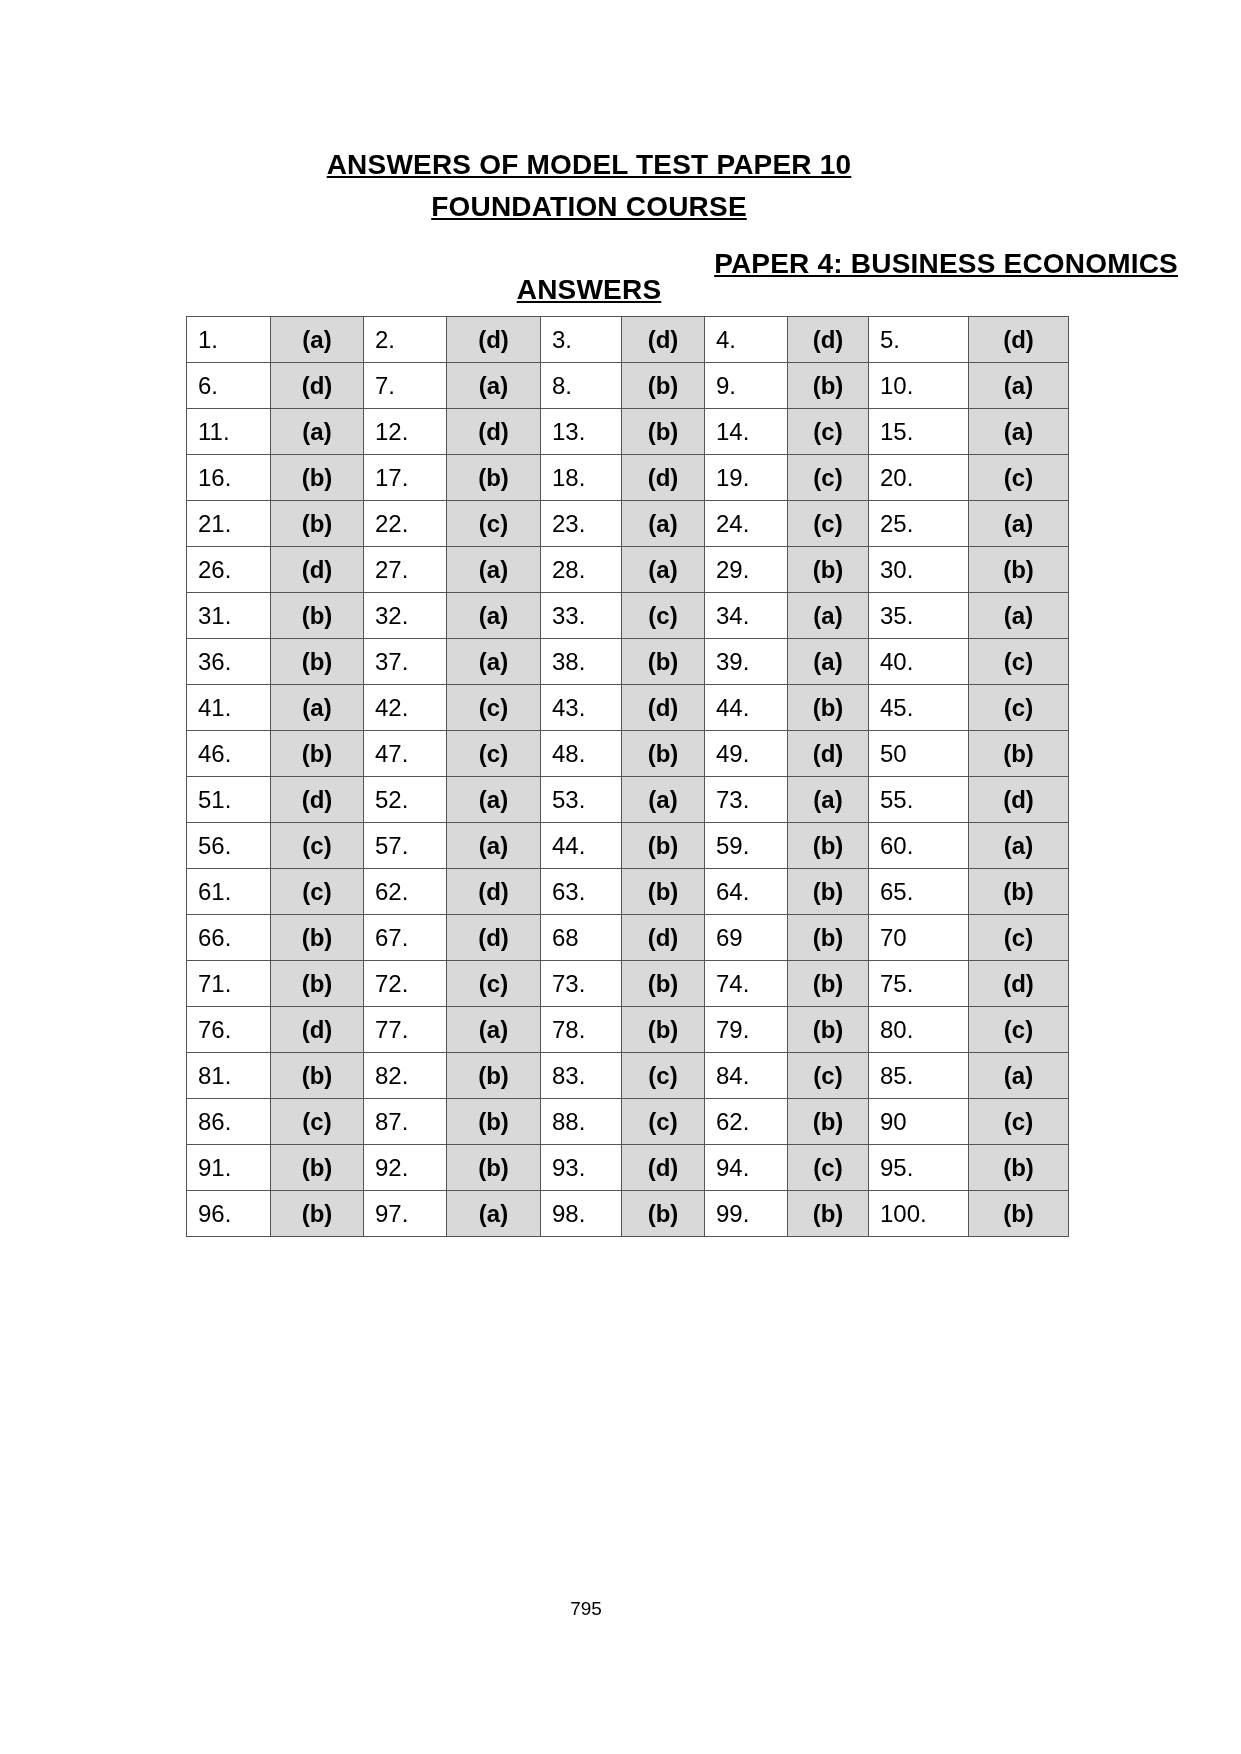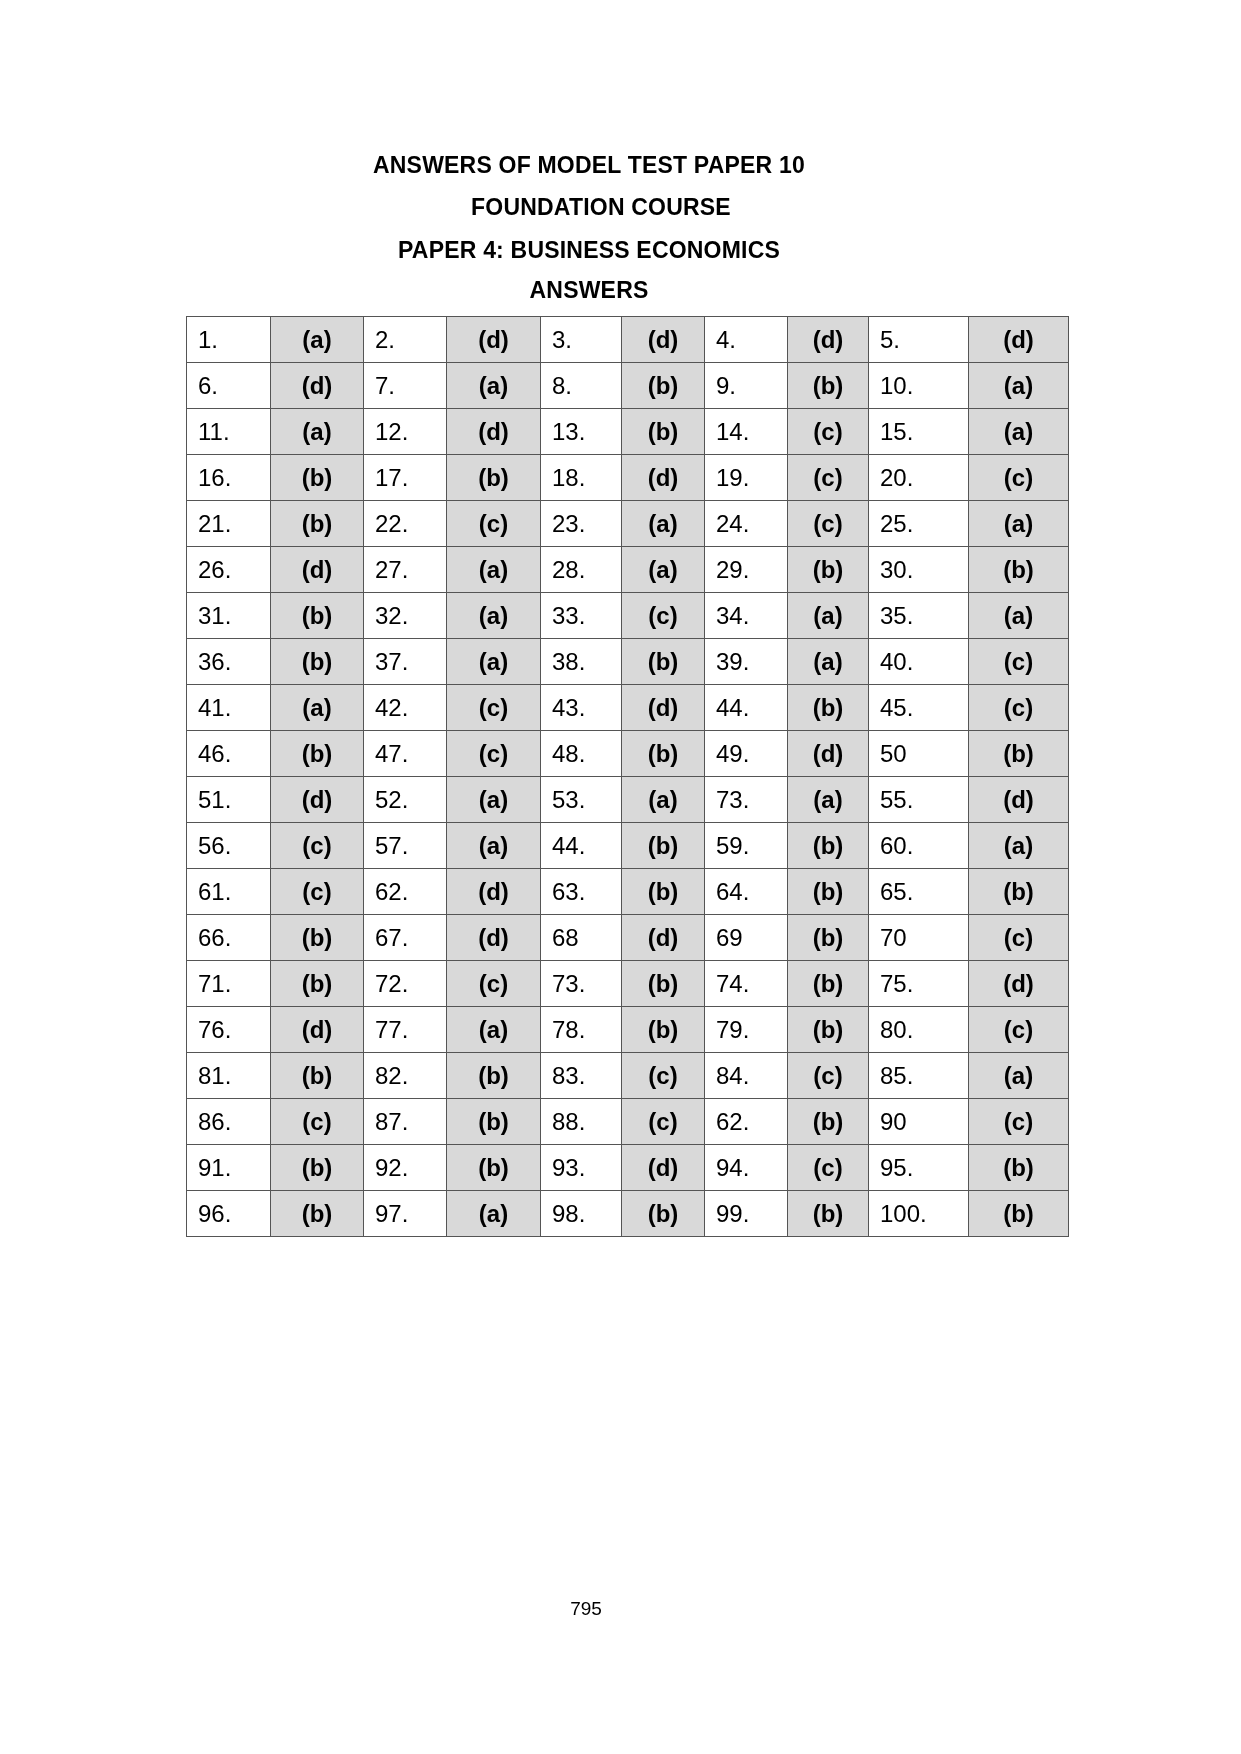--- a/index.html
+++ b/index.html
@@ -14,27 +14,28 @@
       font-family: "Liberation Sans", sans-serif;
       color: #000000;
       overflow: hidden;
     }
     .heading {
       position: absolute;
       left: 0;
       width: 1178px;
       text-align: center;
       font-weight: bold;
-      font-size: 23px;
+      font-size: 28px;
       letter-spacing: 0.2px;
       line-height: 28px;
+      text-decoration: underline;
     }
     #h1 { top: 151px; }
-    #h2 { top: 193px; padding-left: 12px; }
-    #h3 { top: 236px; }
+    #h2 { top: 193px; }
+    #h3 { top: 250px; text-align: right; }
     #h4 { top: 276px; }
 
     table.answers {
       position: absolute;
       left: 186px;
       top: 316px;
       border-collapse: collapse;
       table-layout: fixed;
       width: 882px;
     }

